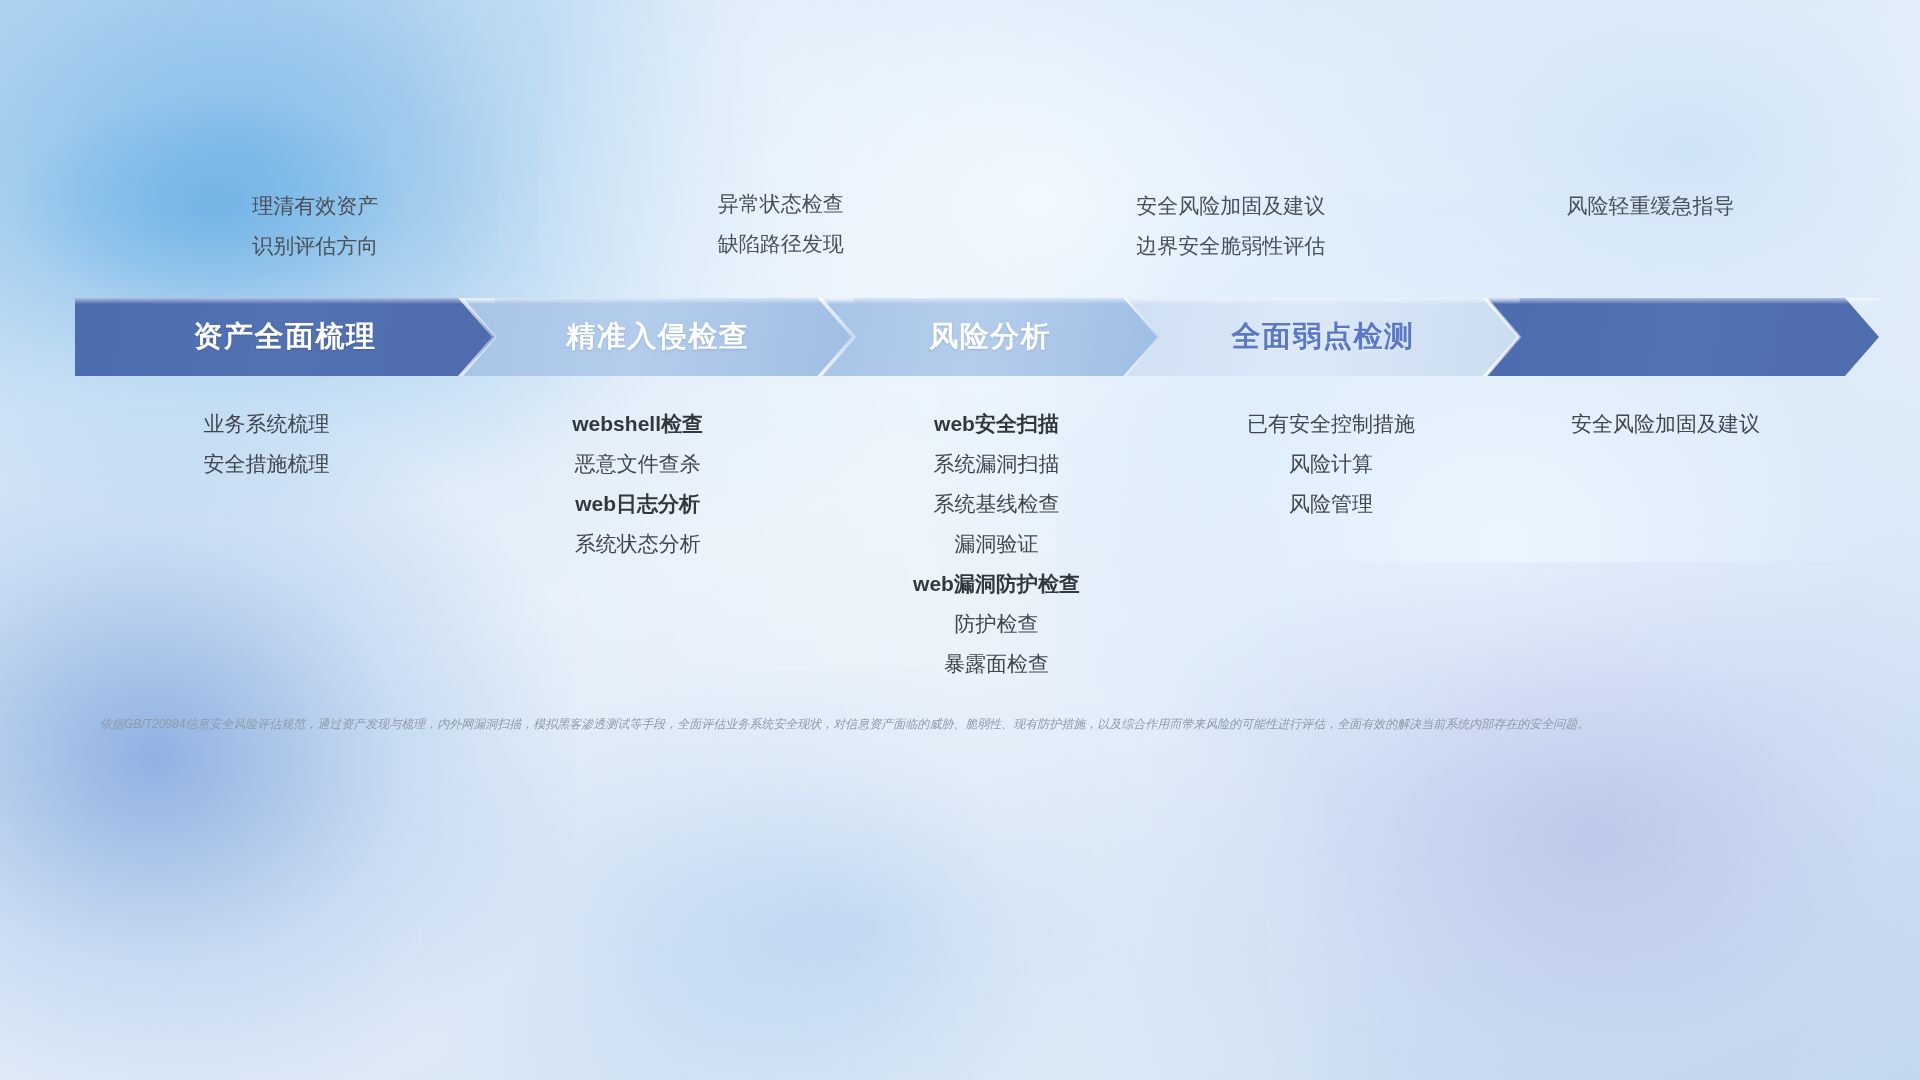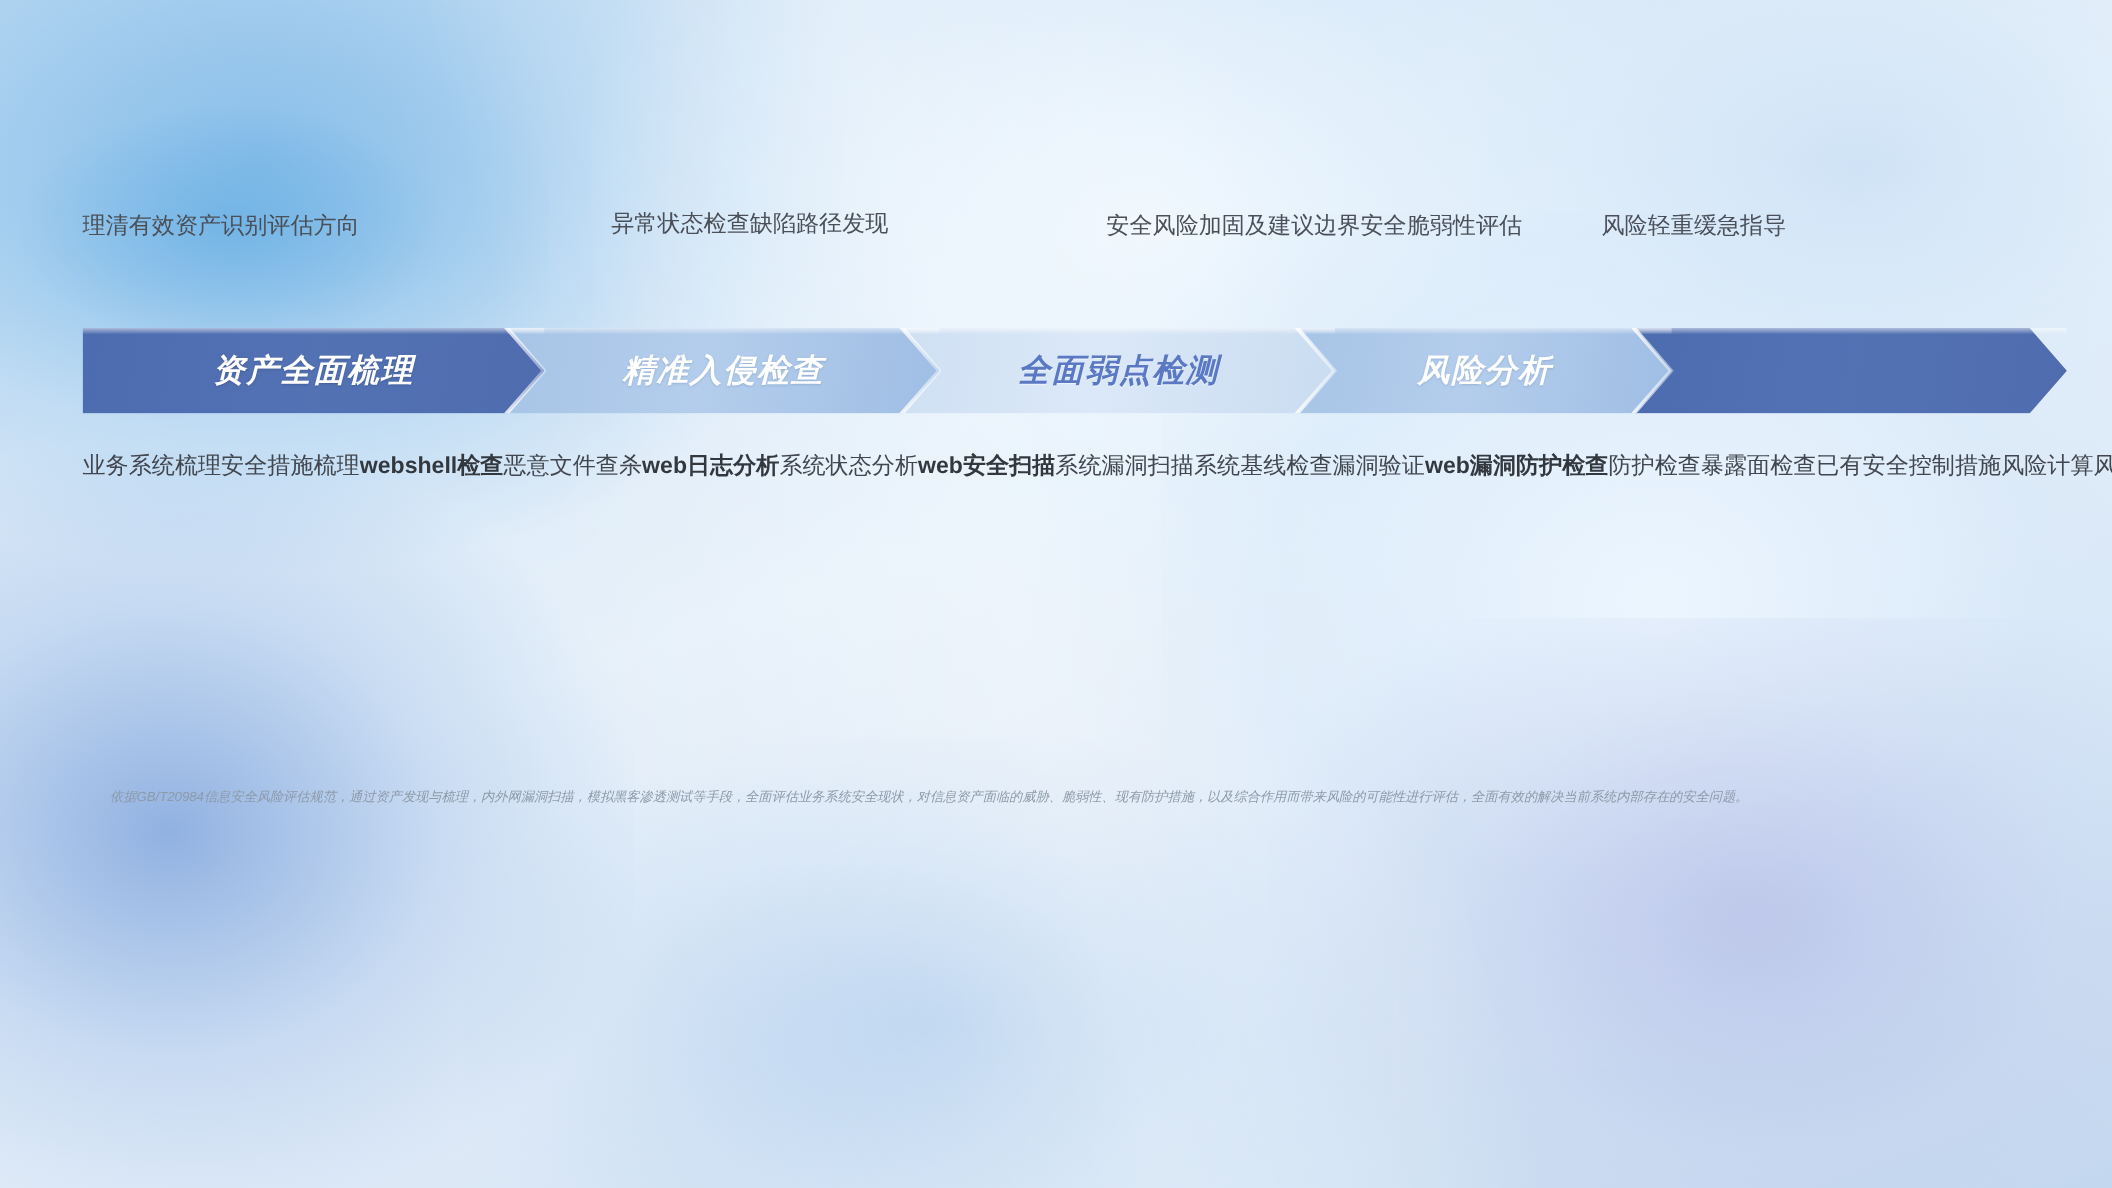--- a/index.html
+++ b/index.html
@@ -34,21 +34,20 @@
 
   
   #banner{
     position:absolute; left:75px; top:298px; width:1770px; height:78px;
     display:flex; align-items:stretch;
   }
   .chev{
     position:relative; height:78px;
     display:flex; align-items:center;
     margin-right:-34px;
-    font-style:italic;
   }
   .chev .shape{
     position:absolute; inset:0;
     clip-path:polygon(0 0, calc(100% - 34px) 0, 100% 50%, calc(100% - 34px) 100%, 0 100%, 34px 50%);
   }
   .chev.first .shape{
     clip-path:polygon(0 0, calc(100% - 34px) 0, 100% 50%, calc(100% - 34px) 100%, 0 100%, 0 100%);
   }
   .chev.last .shape{
     clip-path:polygon(0 0, calc(100% - 34px) 0, 100% 50%, calc(100% - 34px) 100%, 0 100%, 34px 50%);
@@ -79,21 +78,21 @@
     background:linear-gradient(90deg,rgba(255,255,255,.85),rgba(255,255,255,.35));
   }
 
   
   #top-row, #bottom-row{
     position:absolute; left:75px; width:1770px; display:flex;
   }
   #top-row{ top:186px; height:106px; align-items:flex-start; }
   #bottom-row{ top:404px; height:290px; align-items:flex-start; }
 
-  .col{ display:flex; align-items:center; }
+  .col{ display:flex; flex-direction:column; align-items:center; }
   .top-item{
     font-size:21px; color:#4a4f58; line-height:40px; white-space:nowrap;
   }
   .bot-item{
     font-size:21px; color:#42474f; line-height:40px; white-space:nowrap;
   }
   .bot-item.strong{ font-weight:bold; color:#33383f; }
 
   
   #footer{
@@ -141,31 +140,31 @@
       <div class="gloss"></div>
       <div class="seam"></div>
       <div class="lbl">资产全面梳理</div>
     </div>
     <div class="chev v-mid" style="flex: 295 0 0px; z-index: 4;">
       <div class="shape"></div>
       <div class="gloss"></div>
       <div class="seam"></div>
       <div class="lbl">精准入侵检查</div>
     </div>
+    <div class="chev v-mid" style="flex: 255 0 0px; z-index: 2;">
+      <div class="shape"></div>
+      <div class="gloss"></div>
+      <div class="seam"></div>
+      <div class="lbl">风险分析</div>
+    </div>
     <div class="chev v-pale" style="flex: 295 0 0px; z-index: 3;">
       <div class="shape"></div>
       <div class="gloss"></div>
       <div class="seam"></div>
       <div class="lbl">全面弱点检测</div>
-    </div>
-    <div class="chev v-mid" style="flex: 255 0 0px; z-index: 2;">
-      <div class="shape"></div>
-      <div class="gloss"></div>
-      <div class="seam"></div>
-      <div class="lbl">风险分析</div>
     </div>
     <div class="chev v-dark last" style="flex: 295 0 0px; z-index: 1;">
       <div class="shape"></div>
       <div class="gloss"></div>
     </div>
   </div>
 
 <div id="bottom-row">
     <div class="col" style="flex: 315 0 0px;">
       <div class="bot-item">业务系统梳理</div>

